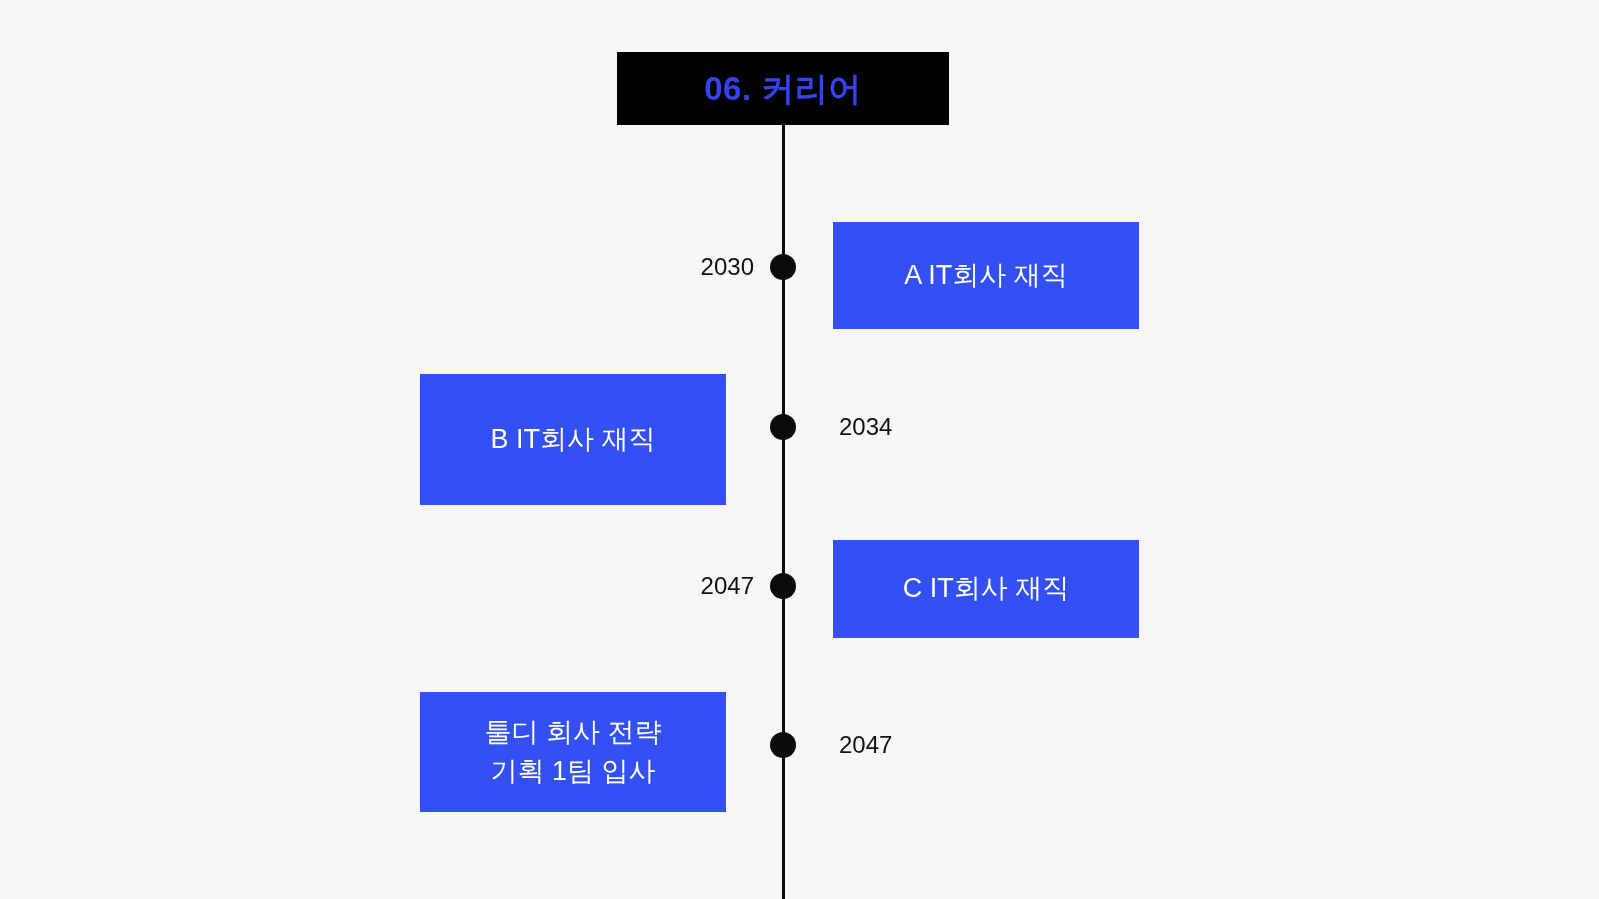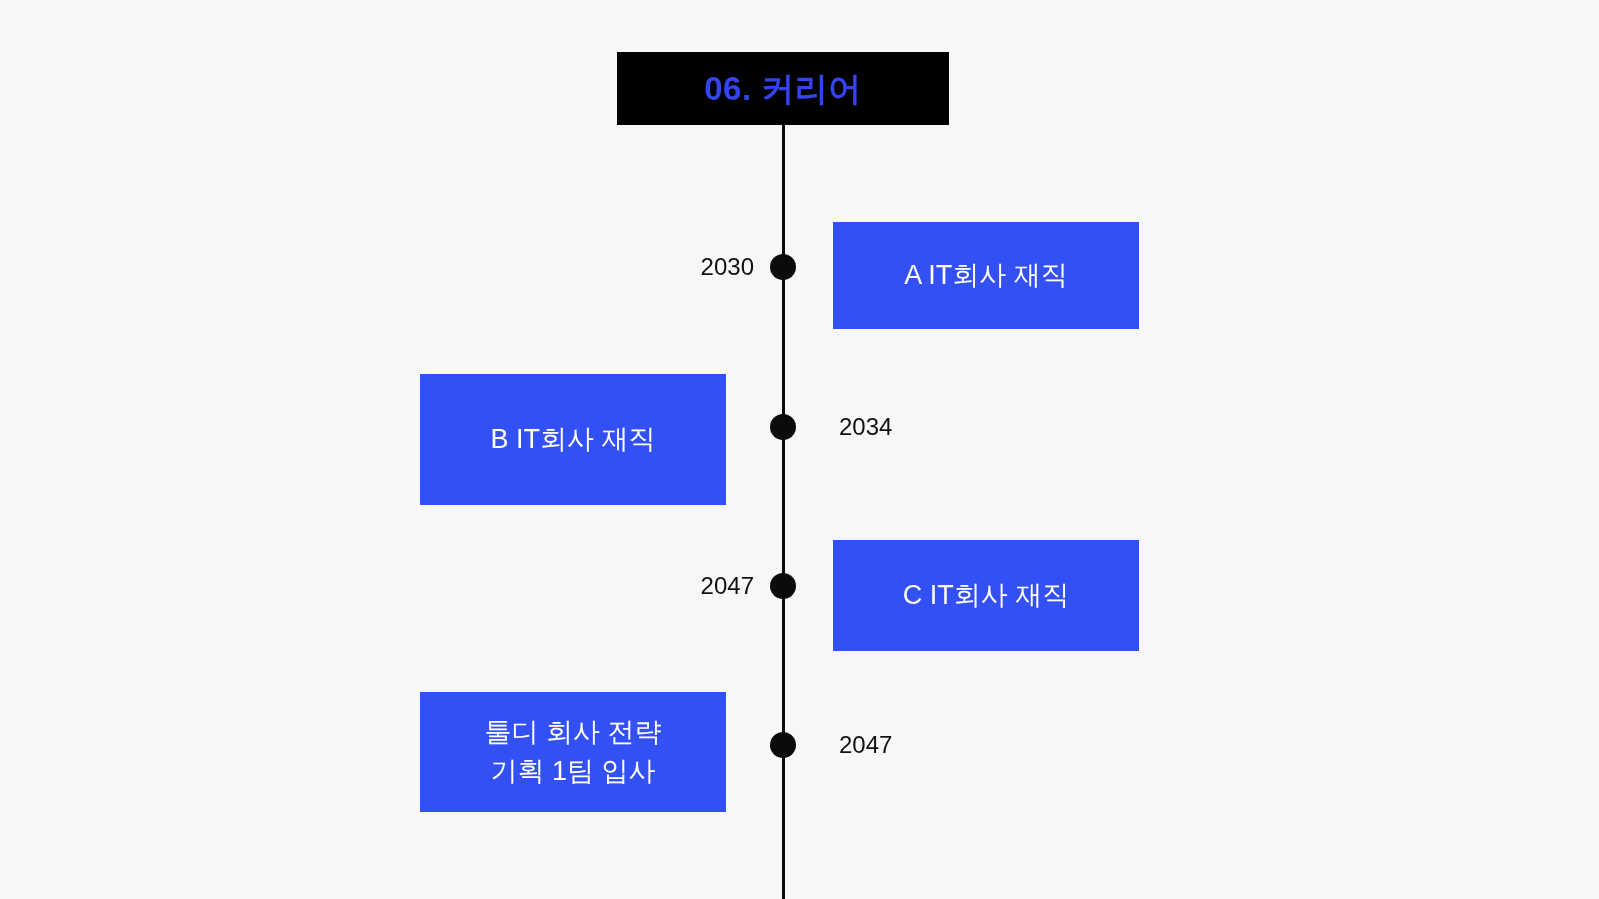--- a/index.html
+++ b/index.html
@@ -102,21 +102,21 @@
     font-size: 27px;
     font-weight: normal;
     line-height: 1.45;
     text-align: center;
     white-space: pre-line;
   }
 
   
   .box-h1 { height: 107px; top: -53px; margin-top: 8px; }
   .box-h2 { height: 131px; top: -53px; }
-  .box-h3 { height: 111px;  top: -46px; }
+  .box-h3 { height: 98px;  top: -46px; }
   .box-h4 { height: 120px; top: -53px; }
 </style>
 </head>
 <body>
 
 <div id="timeline-canvas">
 
   <div class="spine"></div>
 
   <div class="title-banner">

